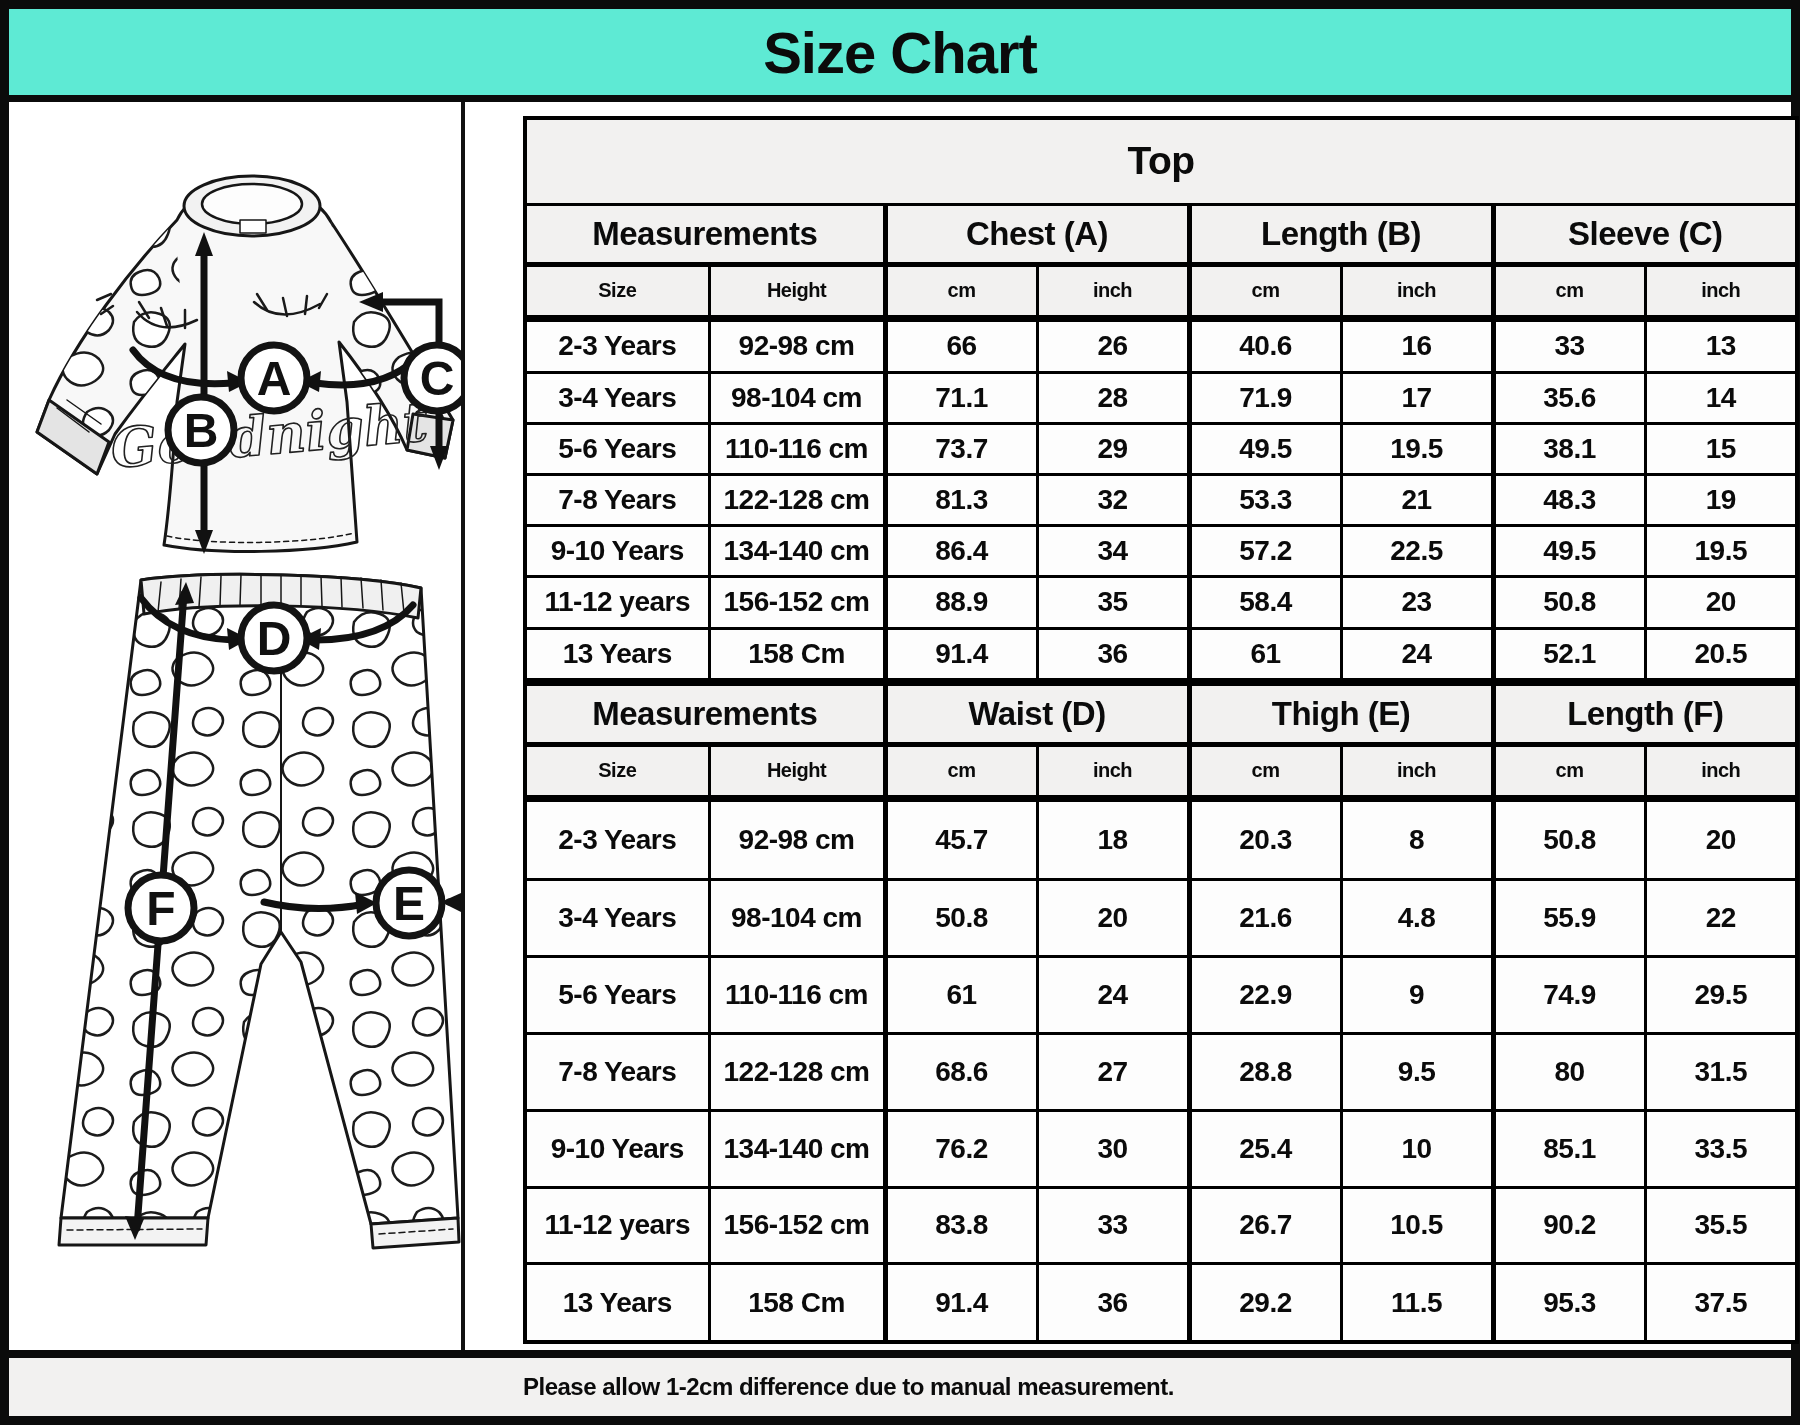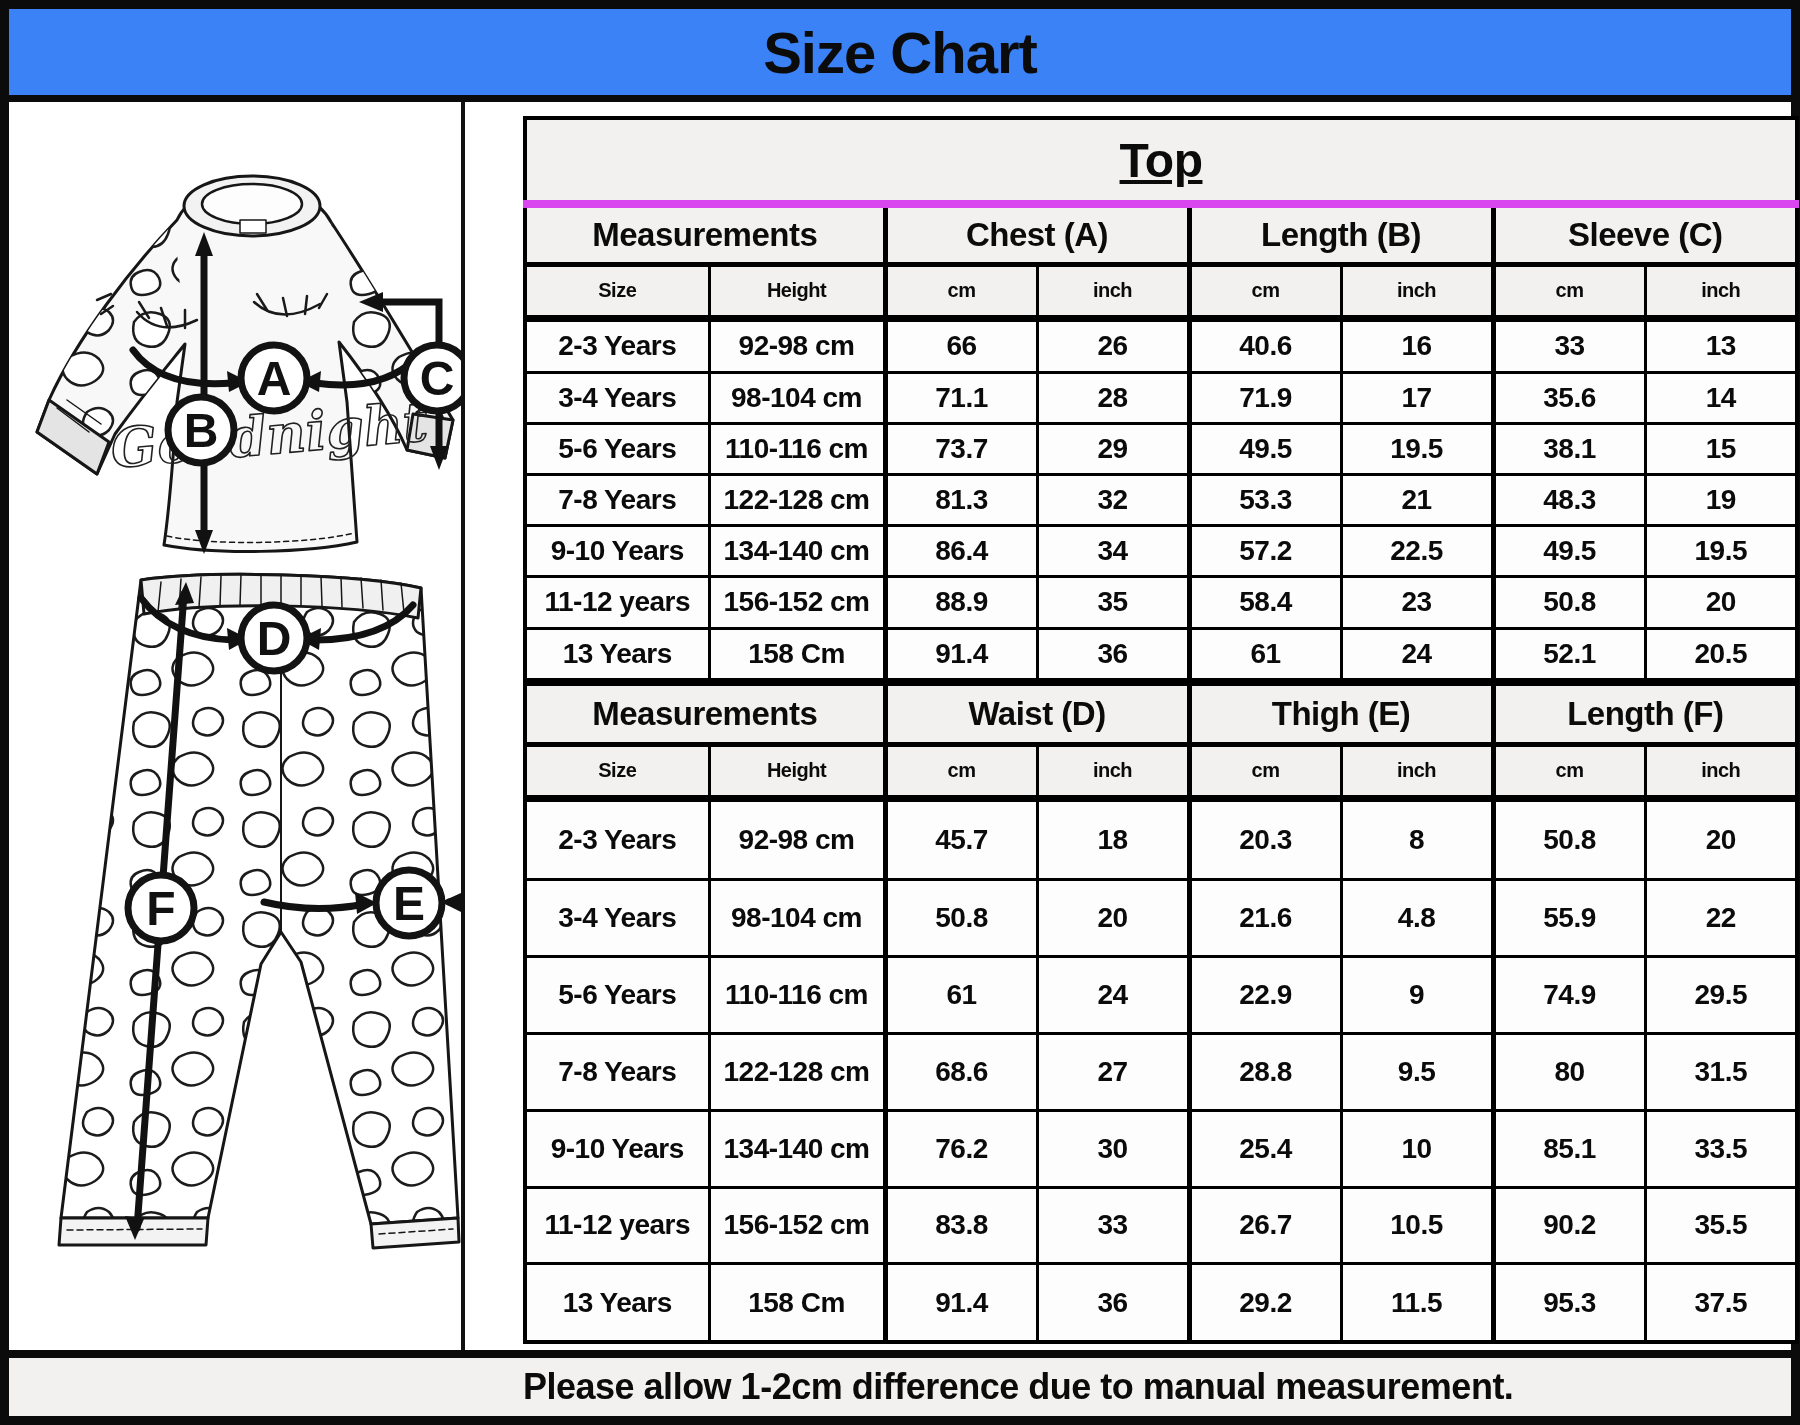--- a/index.html
+++ b/index.html
@@ -1,36 +1,36 @@
 <!DOCTYPE html>
 <html><head>
 <meta charset="utf-8">
 <style>
   * { margin:0; padding:0; box-sizing:border-box; }
   html,body { width:1800px; background:#888; }
   body { font-family:"Liberation Sans", sans-serif; font-weight:700; color:#0b0b0b; }
   .frame { width:1800px; height:1425px; background:#fff; border:9px solid #0b0b0b; display:flex; flex-direction:column; }
-  .title-bar { height:93px; flex:0 0 93px; background:#3b82f6; border-bottom:7px solid #0b0b0b; display:flex; align-items:center; justify-content:center; }
+  .title-bar { height:93px; flex:0 0 93px; background:#5eead4; border-bottom:7px solid #0b0b0b; display:flex; align-items:center; justify-content:center; }
   .title-bar h1 { font-size:58px; letter-spacing:-1px; }
   .content { flex:1 1 auto; display:flex; min-height:0; background:#fff; }
   .illus { width:456px; flex:0 0 456px; border-right:4px solid #111; background:#fff; overflow:hidden; }
   .tables { flex:1 1 auto; padding:14px 0 0 58px; }
   table { border-collapse:collapse; table-layout:fixed; width:1270px; border:4px solid #000; }
   .top-table { height:566px; }
   .trouser-table { height:662px; }
   col.c-size { width:184px; } col.c-height { width:176px; } col.c-num { width:152px; }
   th, td { border:3px solid #000; text-align:center; vertical-align:middle; letter-spacing:-0.5px; }
   th { background:#f2f1f0; }
   td { background:#fdfdfd; font-size:28px; }
-  tr.banner-row th { height:86px; font-size:48px; border-bottom:8px solid #d946ef;text-decoration:underline; }
+  tr.banner-row th { height:86px; font-size:39px; border-bottom:2px solid #d946ef; }
   tr.group-row th { height:60px; font-size:33px; border-bottom:5px solid #000; }
   tr.sub-row th { height:54px; font-size:20px; border-bottom:7px solid #000; }
   .grp { border-left-width:5px !important; }
   .note-bar { flex:0 0 66px; height:66px; background:#f2f1f0; border-top:8px solid #0b0b0b; display:flex; align-items:center; }
-  .note-bar p { font-size:36px; padding-left:514px; letter-spacing:-0.5px; }
+  .note-bar p { font-size:24px; padding-left:514px; letter-spacing:-0.5px; }
   svg text.cl { font-family:"Liberation Sans", sans-serif; font-weight:700; }
 </style>
 </head>
 <body>
 
 <div class="frame">
 
   <header class="title-bar">
     <h1>Size Chart</h1>
   </header>

